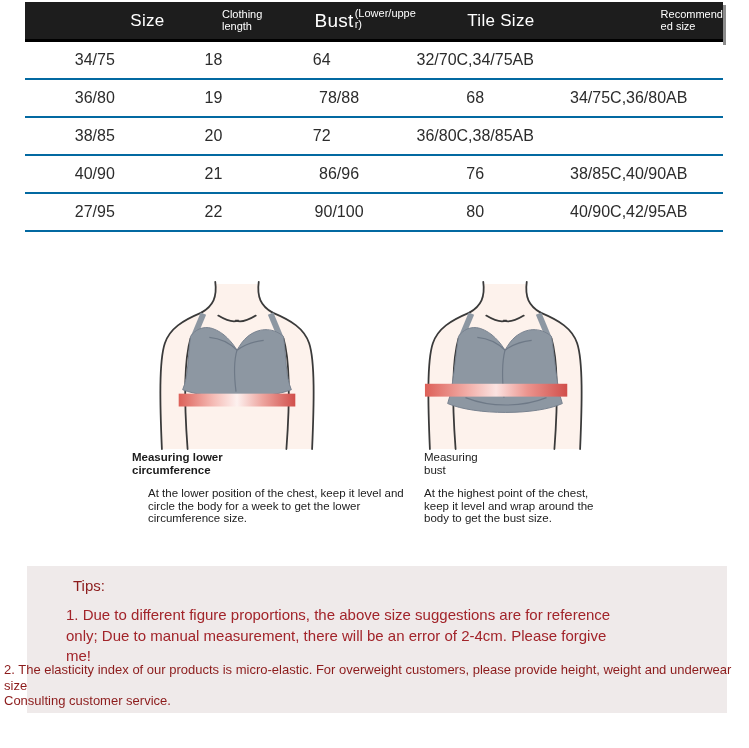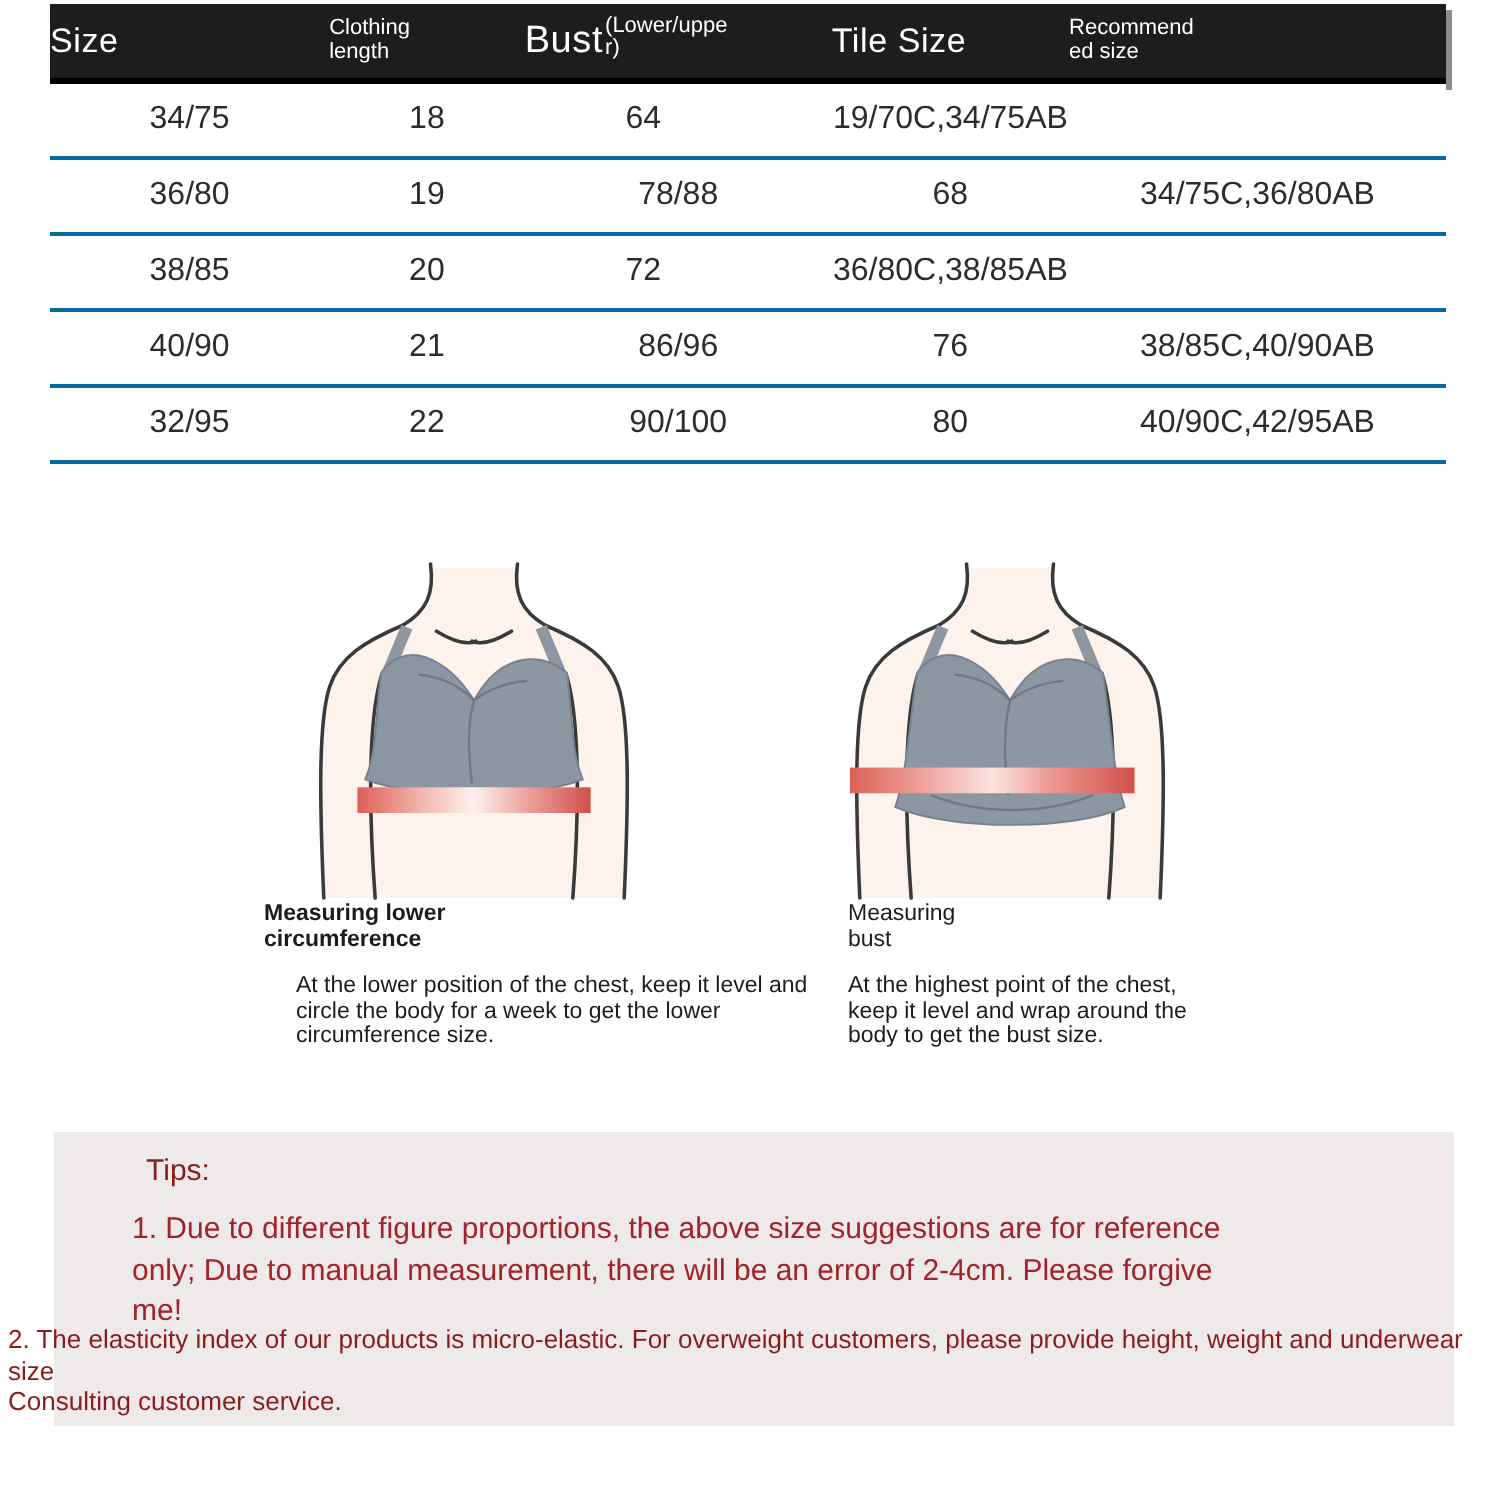--- a/index.html
+++ b/index.html
@@ -3,21 +3,21 @@
 <meta charset="utf-8">
 <style>
   html,body{margin:0;padding:0;background:#ffffff;}
   .page{position:relative;width:749px;height:748px;background:#ffffff;overflow:hidden;
         font-family:"Liberation Sans",sans-serif;}
 
   
   .thead{position:absolute;left:25px;top:2px;width:698px;height:40px;background:#1d1d1d;
          display:flex;color:#ffffff;border-bottom:3px solid #000;
          box-shadow:3px 3px 0 rgba(0,0,0,0.45);box-sizing:border-box;}
-  .th{display:flex;align-items:center;justify-content:flex-start;}
+  .th{display:flex;align-items:center;justify-content:flex-end;}
   .c1{width:20%}.c2{width:14%}.c3{width:22%}.c4{width:17%}.c5{width:27%}
   .big{font-size:17px;letter-spacing:0.3px;}
   .c3 .big{font-size:19px;}
   .hsmall{font-size:11px;line-height:11.5px;text-align:left;}
   .ln{display:block;}
   .bustsub{font-size:11px;line-height:11px;text-align:left;margin-left:1px;margin-top:-4px;}
 
   
   .tbody{position:absolute;left:25px;top:42px;width:698px;}
   .tr{display:flex;height:38px;align-items:center;border-bottom:2px solid #0369a1;box-sizing:border-box;background:#ffffff;}
@@ -74,21 +74,21 @@
         <span class="ln">ed size</span>
       </span>
     </div>
   </div>
 
   <div class="tbody">
     <div class="tr">
       <div class="td c1">34/75</div>
       <div class="td c2">18</div>
       <div class="td c4">64</div>
-      <div class="td c5">19/70C,34/75AB</div>
+      <div class="td c5">32/70C,34/75AB</div>
     </div>
     <div class="tr">
       <div class="td c1">36/80</div>
       <div class="td c2">19</div>
       <div class="td c3">78/88</div>
       <div class="td c4">68</div>
       <div class="td c5">34/75C,36/80AB</div>
     </div>
     <div class="tr">
       <div class="td c1">38/85</div>
@@ -97,21 +97,21 @@
       <div class="td c5">36/80C,38/85AB</div>
     </div>
     <div class="tr">
       <div class="td c1">40/90</div>
       <div class="td c2">21</div>
       <div class="td c3">86/96</div>
       <div class="td c4">76</div>
       <div class="td c5">38/85C,40/90AB</div>
     </div>
     <div class="tr">
-      <div class="td c1">32/95</div>
+      <div class="td c1">27/95</div>
       <div class="td c2">22</div>
       <div class="td c3">90/100</div>
       <div class="td c4">80</div>
       <div class="td c5">40/90C,42/95AB</div>
     </div>
   </div>
 
   <div class="fig fig-left">
     <svg viewBox="0 0 170 170" width="168" height="170">
       <defs>

